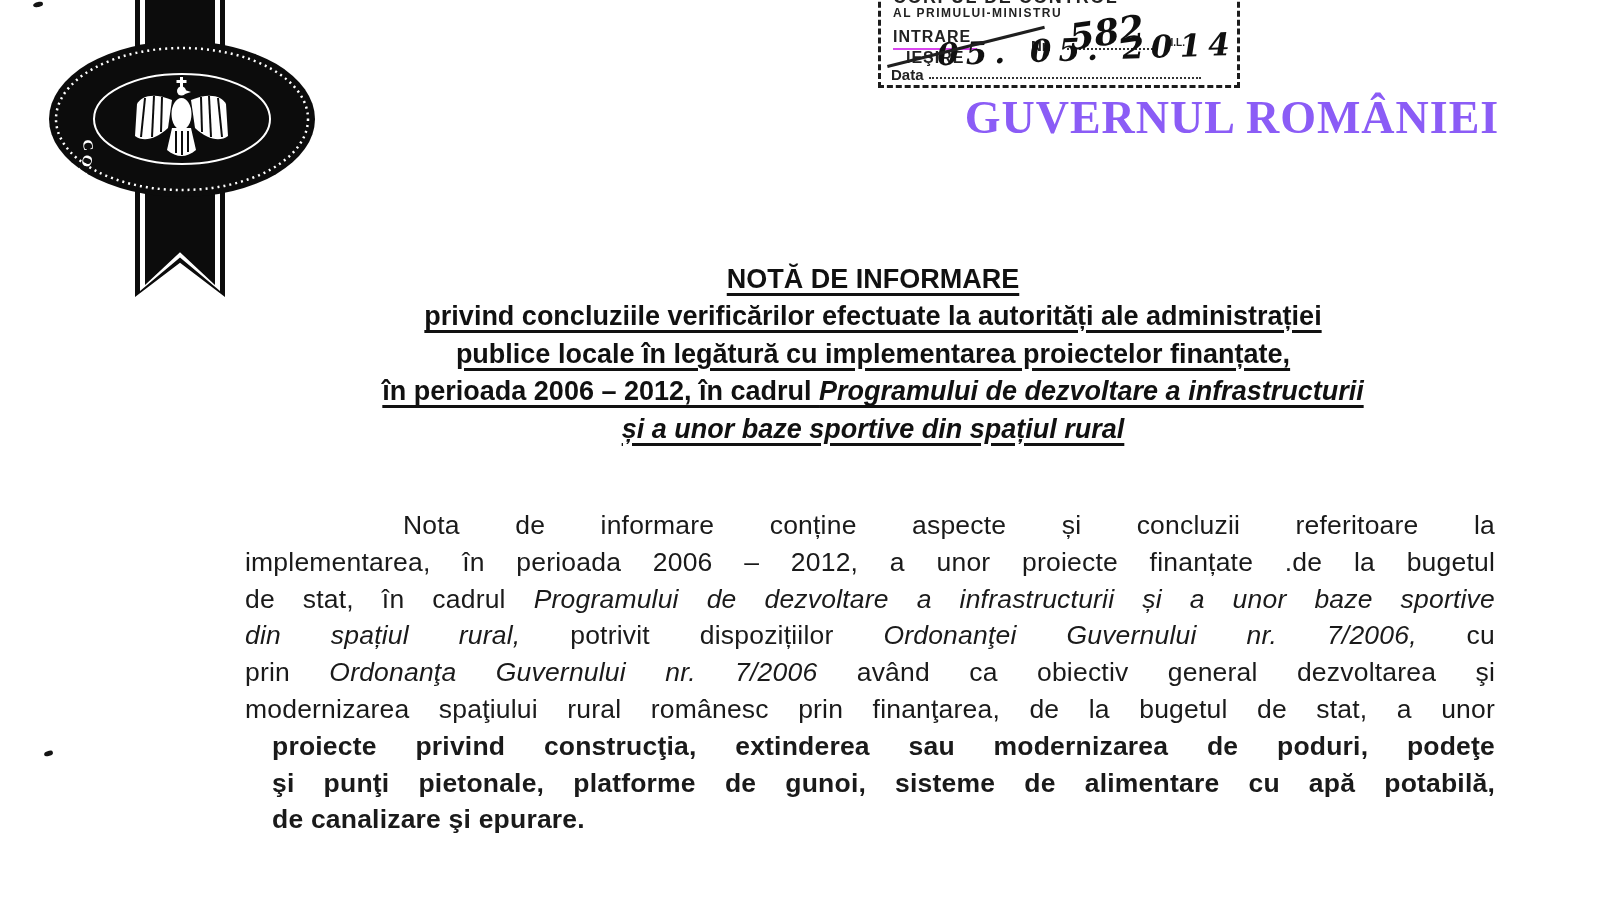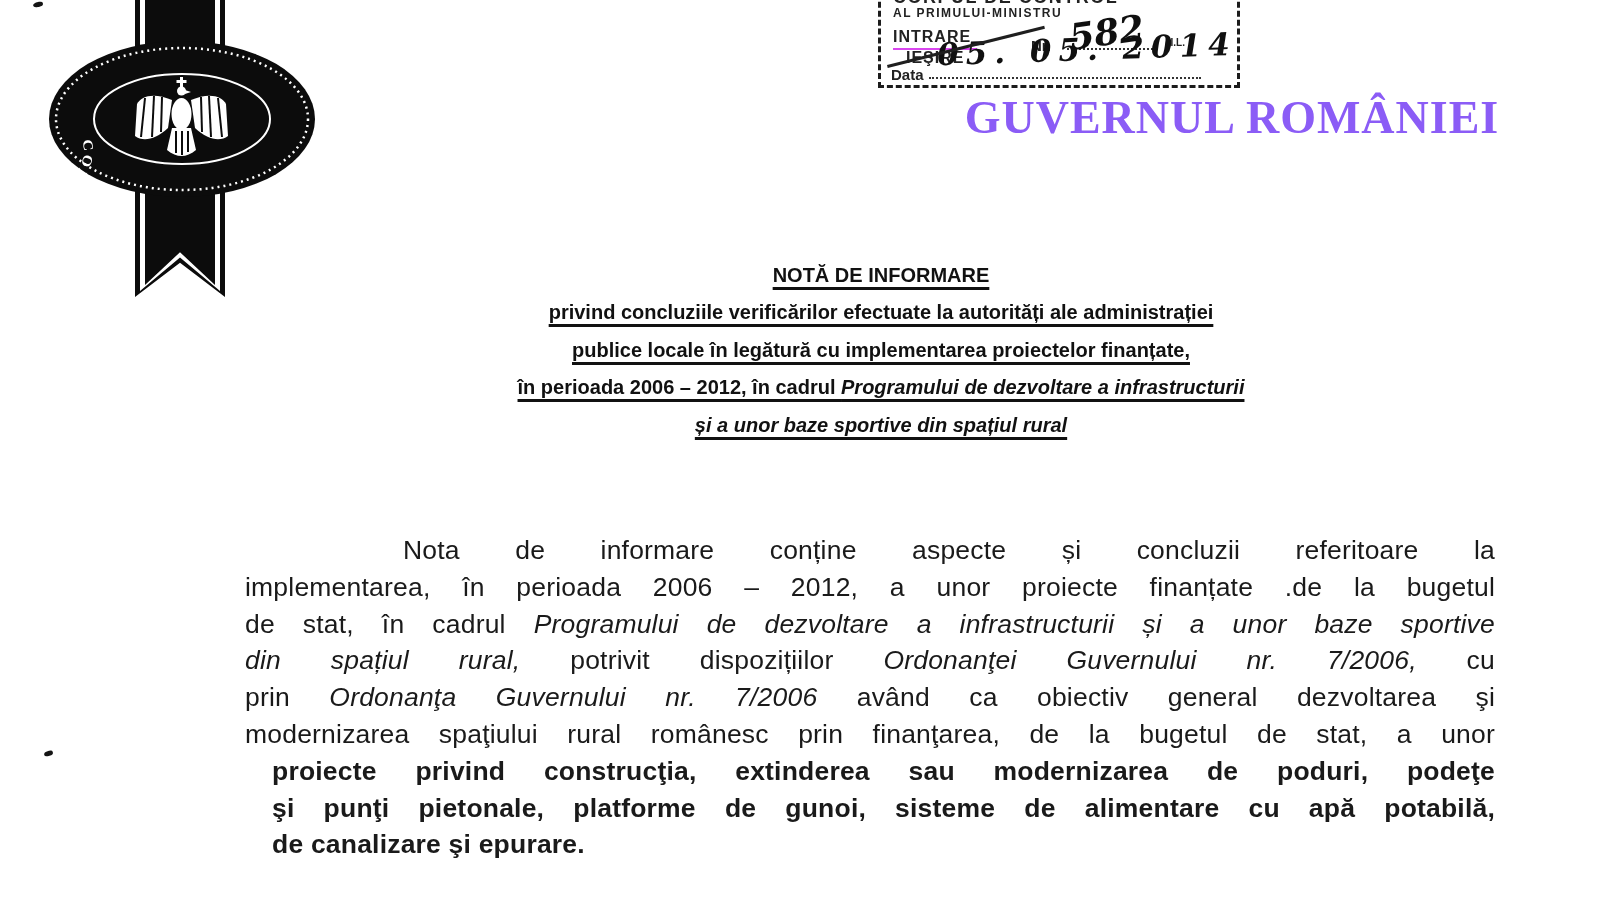--- a/index.html
+++ b/index.html
@@ -38,29 +38,29 @@
   .stamp .strike { left:6px; top:78px; width:162px; height:0; border-top:3.5px solid #1f1f1f; transform:rotate(-14deg); transform-origin:left top; }
 
   
   .gov-title {
     position:absolute; left:926px; top:95px; width:612px; text-align:center;
     font-family:"Liberation Serif", serif; font-weight:bold; font-size:46px;
     letter-spacing:1px; white-space:nowrap; color:#8b5cf6; line-height:1;
   }
 
   
-  .heading { position:absolute; left:250px; top:264px; width:1262px; font-weight:bold; font-size:20px; color:#111; }
+  .heading { position:absolute; left:242px; top:264px; width:1262px; font-weight:bold; font-size:27px; color:#111; }
   .h-line { height:37.4px; text-align:center; white-space:nowrap; }
   .h-line .u { text-decoration:underline; text-decoration-thickness:3px; text-underline-offset:5px; }
 
   
   .body-block { position:absolute; left:245px; top:507px; width:1250px; font-size:26.5px; line-height:36.8px; color:#1a1a1a; letter-spacing:0.2px; }
   .b-line { text-align:justify; text-align-last:left; }
   .b-line.just { text-align-last:justify; }
-  .b-line.indent { padding-left:158px;margin-top:25px; }
+  .b-line.indent { padding-left:158px; }
   .b-line.bold { font-weight:bold;margin-left:27px; }
   .it { font-style:italic; }
 
   
   .fleck { position:absolute; background:#151515; border-radius:60% 40% 50% 50%; }
   .fleck-a { left:44px; top:751px; width:9px; height:5px; transform:rotate(-15deg); }
   .fleck-b { left:33px; top:2px;  width:10px; height:5px; transform:rotate(-10deg); }
 </style>
 </head>
 <body>

